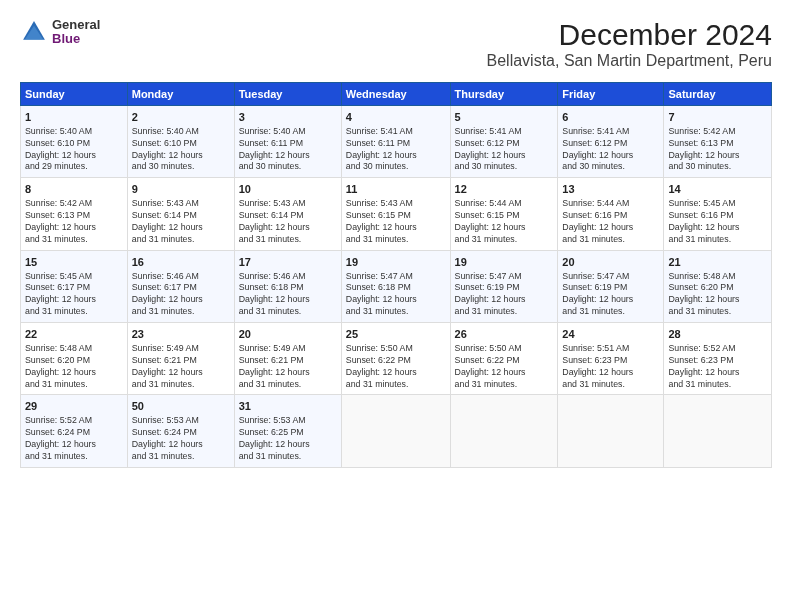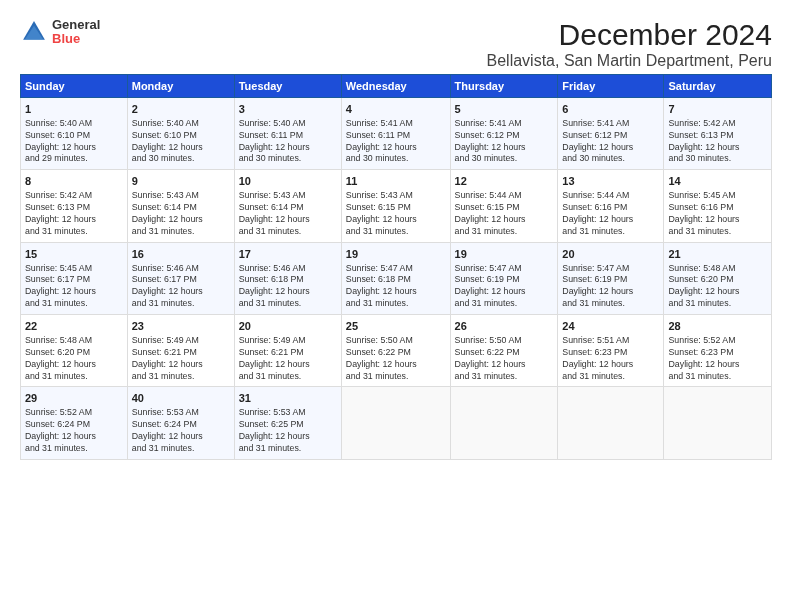--- a/index.html
+++ b/index.html
@@ -13,36 +13,36 @@
     .page {
       width: 792px;
       height: 612px;
       padding: 18px 20px 12px 20px;
       background: #fff;
     }
     .header-area {
       display: flex;
       justify-content: space-between;
       align-items: flex-start;
-      margin-bottom: 4px;
+      margin-bottom: 12px;
     }
     .logo {
       display: flex;
       align-items: center;
       gap: 4px;
     }
     .logo-text {
       display: flex;
       flex-direction: column;
       font-size: 13px;
       font-weight: bold;
       line-height: 1.1;
     }
     .logo-text .general { color: #333; }
-    .logo-text .blue { color: #ef4444; }
+    .logo-text .blue { color: #701a75; }
     .logo-icon {
       width: 28px;
       height: 28px;
     }
     .title-area {
       text-align: right;
     }
     .month-title {
       font-size: 30px;
       font-weight: normal;
@@ -254,21 +254,21 @@
             <span class="day-num">28</span>
             <div class="day-info">Sunrise: 5:52 AM<br>Sunset: 6:23 PM<br>Daylight: 12 hours<br>and 31 minutes.</div>
           </td>
         </tr>
         <tr>
           <td>
             <span class="day-num">29</span>
             <div class="day-info">Sunrise: 5:52 AM<br>Sunset: 6:24 PM<br>Daylight: 12 hours<br>and 31 minutes.</div>
           </td>
           <td>
-            <span class="day-num">40</span>
+            <span class="day-num">50</span>
             <div class="day-info">Sunrise: 5:53 AM<br>Sunset: 6:24 PM<br>Daylight: 12 hours<br>and 31 minutes.</div>
           </td>
           <td>
             <span class="day-num">31</span>
             <div class="day-info">Sunrise: 5:53 AM<br>Sunset: 6:25 PM<br>Daylight: 12 hours<br>and 31 minutes.</div>
           </td>
           <td class="empty-cell"></td>
           <td class="empty-cell"></td>
           <td class="empty-cell"></td>
           <td class="empty-cell"></td>

